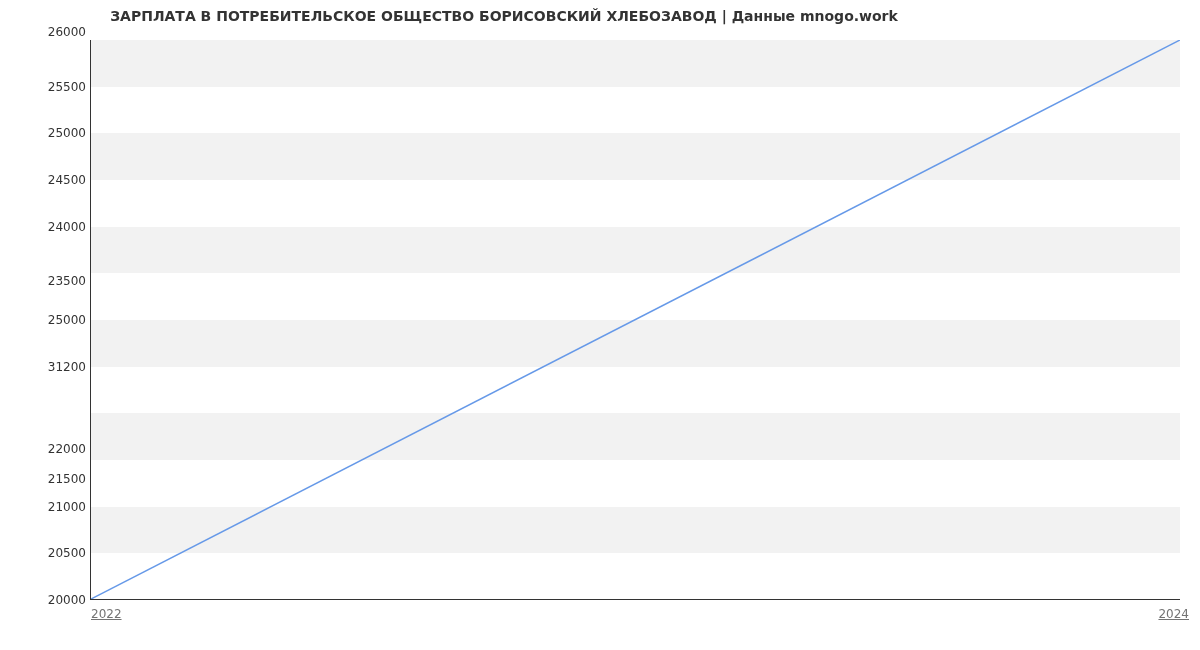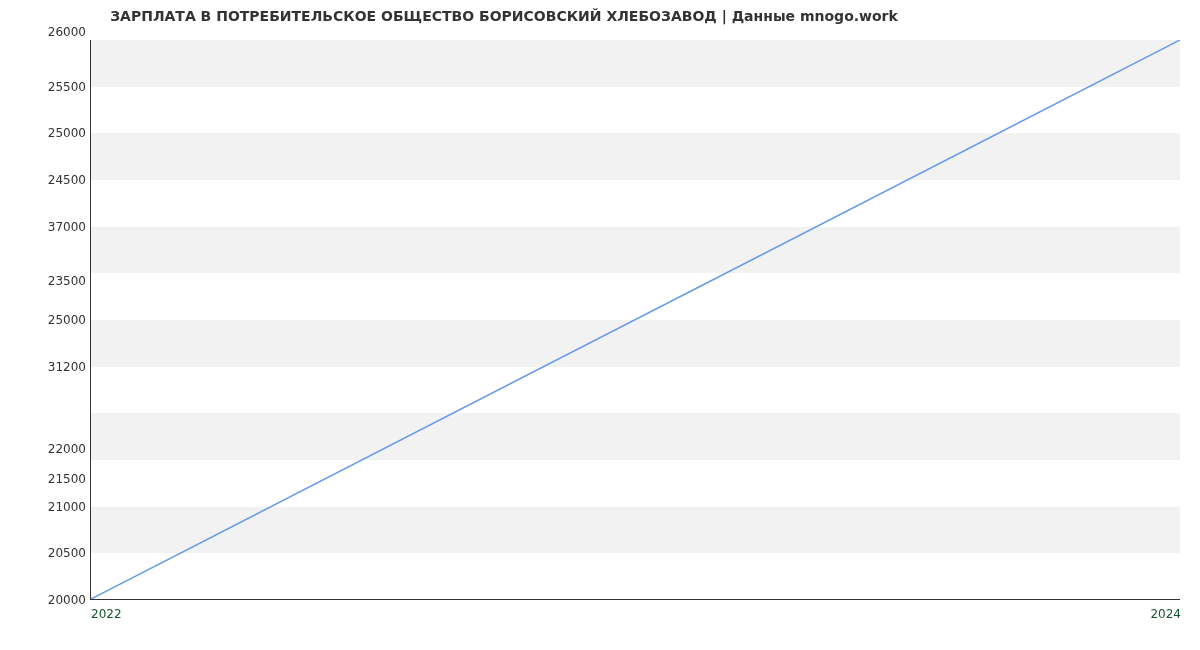--- a/index.html
+++ b/index.html
@@ -44,24 +44,25 @@
     text-align: right;
     transform: translateY(-50%);
     font-size: 12px;
     color: #333333;
   }
   .xtick {
     position: absolute;
     bottom: -22px;
     transform: translateX(-50%);
     font-size: 12px;
-    color: #14532d;
+    color: #737373;
+    text-decoration: underline;
   }
   .xtick.first { transform: translateX(0); }
-  .xtick.last  { transform: translateX(-100%); }
+  .xtick.last  { transform: translateX(-100%); margin-left: 8px; }
   svg.line {
     position: absolute;
     left: 0;
     top: 0;
     width: 100%;
     height: 100%;
   }
 </style>
 </head>
 <body>
@@ -83,17 +84,17 @@
   </div>
 
 <div class="ytick" style="top: 600px;">20000</div>
 <div class="ytick" style="top: 553.333px;">20500</div>
 <div class="ytick" style="top: 506.667px;">21000</div>
 <div class="ytick" style="top: 479px;">21500</div>
 <div class="ytick" style="top: 413.333px; margin-top: 36px;">22000</div>
 <div class="ytick" style="top: 366.667px;">31200</div>
 <div class="ytick" style="top: 320px;">25000</div>
 <div class="ytick" style="top: 273.333px; margin-top: 8px;">23500</div>
-<div class="ytick" style="top: 226.667px;">37000</div>
+<div class="ytick" style="top: 226.667px;">24000</div>
 <div class="ytick" style="top: 180px;">24500</div>
 <div class="ytick" style="top: 133.333px;">25000</div>
 <div class="ytick" style="top: 86.6667px;">25500</div>
 <div class="ytick" style="top: 24px; margin-top: 8px;">26000</div>
 
 </body></html>

